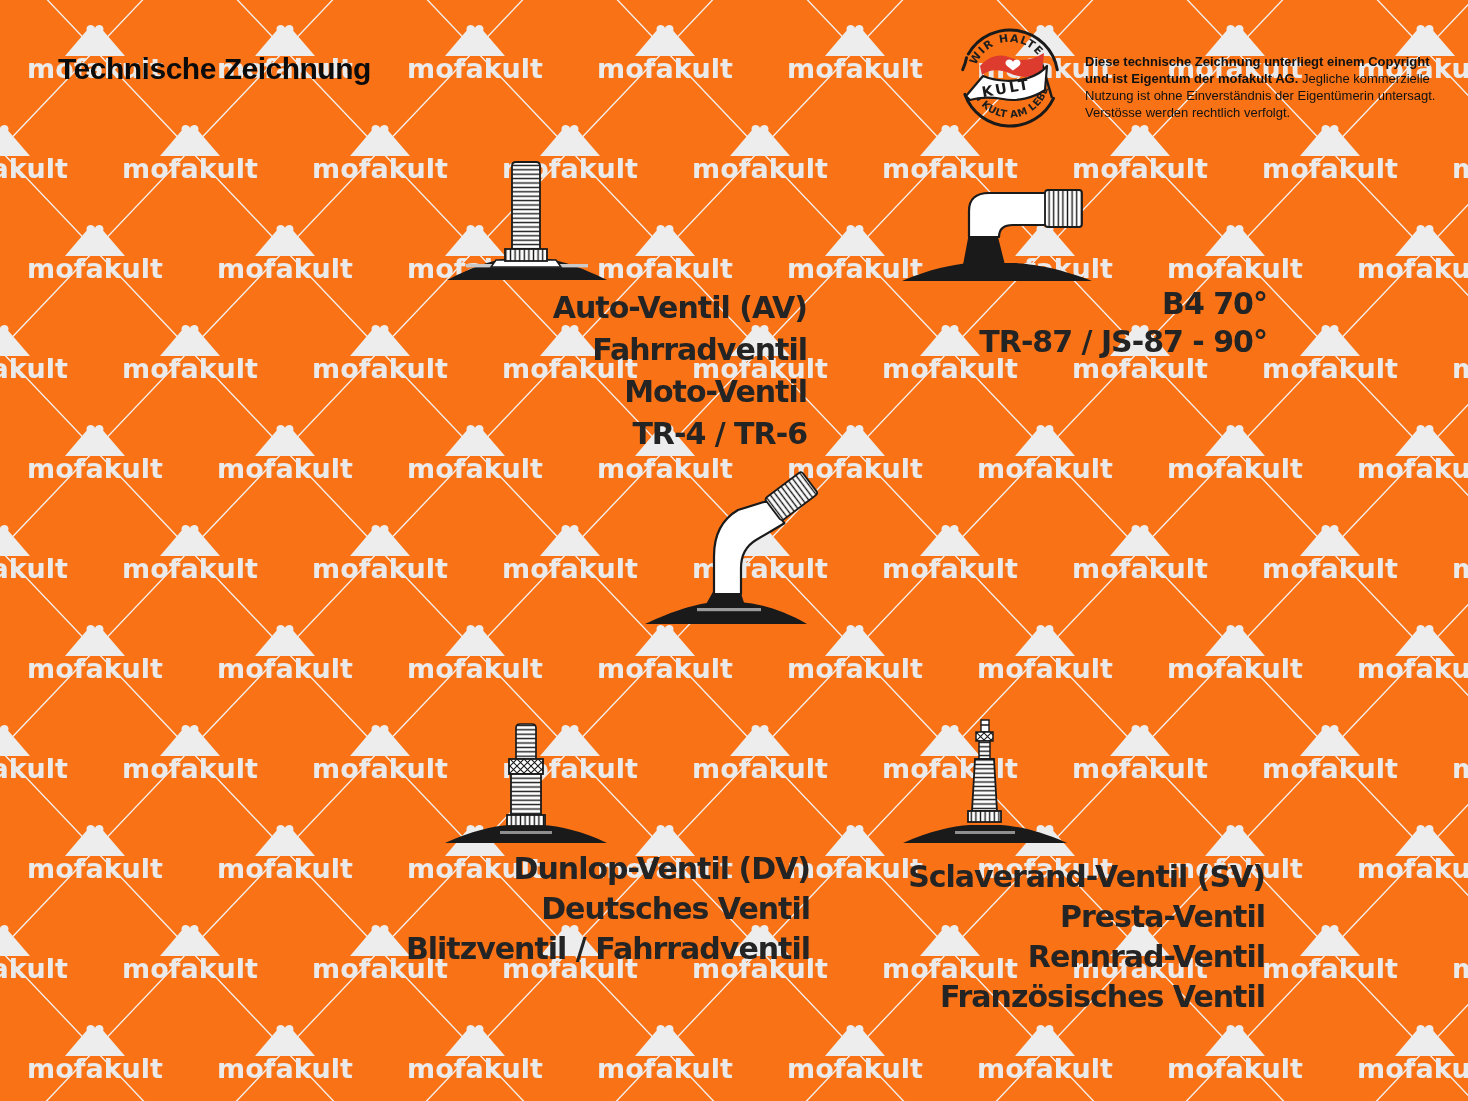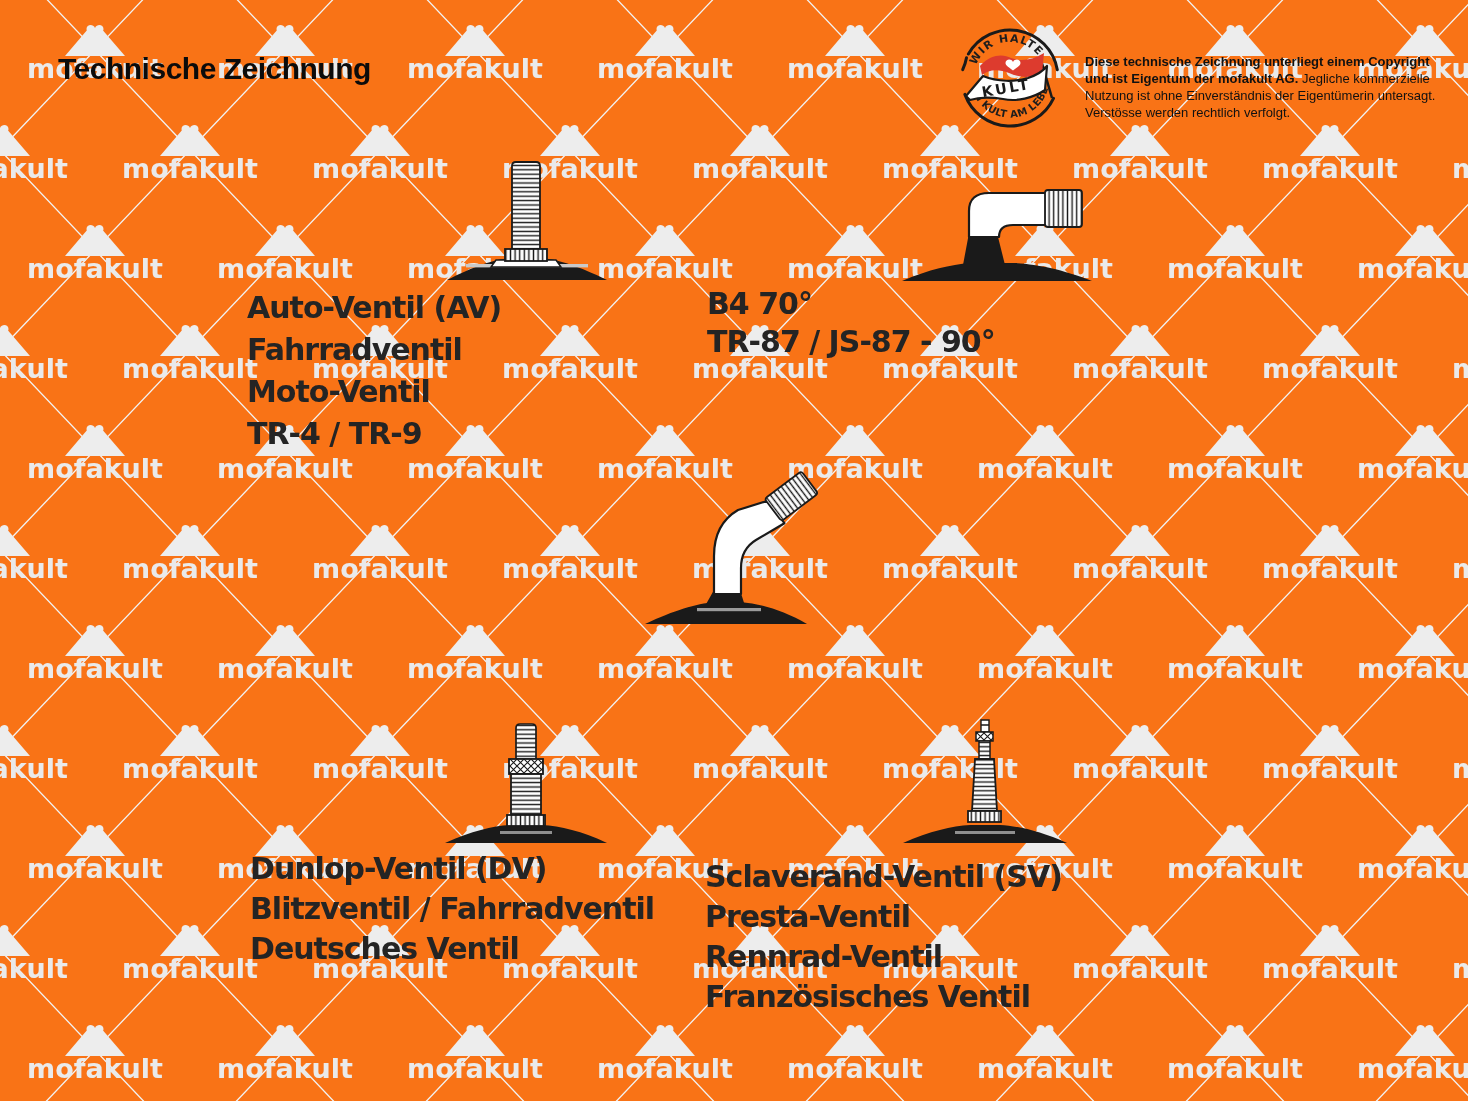--- a/index.html
+++ b/index.html
@@ -5,21 +5,21 @@
   html,body{margin:0;padding:0;background:#fff;}
   #canvas{position:relative;width:1468px;height:1101px;background:#f97316;overflow:hidden;
           font-family:"DejaVu Sans",sans-serif;}
   #watermark{position:absolute;left:0;top:0;z-index:0;}
   .layer{position:absolute;z-index:2;}
   #page-title{left:58px;top:52px;font-family:"Liberation Sans",sans-serif;
               font-weight:bold;font-size:30px;letter-spacing:-0.5px;color:#0b0b0b;white-space:nowrap;}
   #copyright{left:1072px;top:53px;width:352px;font-family:"Liberation Sans",sans-serif;
              font-size:13px;line-height:17px;color:#111;margin-left:13px;}
   #copyright b{font-weight:bold;}
-  .valve-label{font-weight:bold;color:#242424;text-align:left;letter-spacing:-1px;
+  .valve-label{font-weight:bold;color:#242424;text-align:right;letter-spacing:-1px;
                font-size:30px;white-space:nowrap;}
   .valve-label div{white-space:nowrap;}
   #label-av{left:247px;top:287px;width:560px;line-height:42px;}
   #label-b4{left:707px;top:285px;width:560px;line-height:38px;}
   #label-b1{left:455px;top:625px;width:560px;line-height:40px;}
   #label-dv{left:250px;top:849px;width:560px;line-height:40px;}
   #label-sv{left:705px;top:845px;width:560px;line-height:40px;margin-top:12px;}
   svg{display:block;}
 </style>
 </head>
@@ -92,21 +92,21 @@
     <path d="M17,130 C45,116 62,110 80,108 L112,108 C130,110 148,116 177,130 Z" fill="#1a1a1a"></path>
     <rect x="36" y="114" width="122" height="3.4" fill="#c9c9c9"></rect>
     <path d="M66,110 L126,110 L131,117 L61,117 Z" fill="#fff" stroke="#1a1a1a" stroke-width="1.5"></path>
     <path d="M82,16 Q82,12 86,12 L106,12 Q110,12 110,16 L110,99 L82,99 Z" fill="url(#thH)" stroke="#1a1a1a" stroke-width="1.8"></path>
     <rect x="75" y="99" width="42" height="12" fill="url(#thV)" stroke="#1a1a1a" stroke-width="1.8"></rect>
   </svg>
   <div class="layer valve-label" id="label-av">
     <div>Auto-Ventil (AV)</div>
     <div>Fahrradventil</div>
     <div>Moto-Ventil</div>
-    <div>TR-4 / TR-9</div>
+    <div>TR-4 / TR-6</div>
   </div>
 
   <svg class="layer" style="left:895px;top:185px" width="205" height="100" viewBox="0 0 205 100">
     <path d="M7,96 C35,84 55,80 75,78 L120,78 C145,80 165,84 197,96 Z" fill="#1a1a1a"></path>
     <path d="M68,80 L74,48 L102,48 L110,80 Z" fill="#1a1a1a"></path>
     <path d="M74,52 L74,26 Q74,8 94,8 L152,8 L152,40 L118,40 Q104,40 104,52 Z" fill="#fff" stroke="#1a1a1a" stroke-width="2.2" stroke-linejoin="round"></path>
     <rect x="150" y="5" width="37" height="37" rx="3" fill="url(#thV)" stroke="#1a1a1a" stroke-width="1.8"></rect>
   </svg>
   <div class="layer valve-label" id="label-b4">
     <div>B4 70°</div>
@@ -126,22 +126,22 @@
   <svg class="layer" style="left:440px;top:710px" width="180" height="140" viewBox="0 0 180 140">
     <path d="M5,133 C32,121 52,116 70,115 L102,115 C120,116 142,121 167,133 Z" fill="#1a1a1a"></path>
     <rect x="60" y="121" width="52" height="3" fill="#8f8f8f"></rect>
     <path d="M76,18 Q76,14 80,14 L92,14 Q96,14 96,18 L96,49 L76,49 Z" fill="url(#thH)" stroke="#1a1a1a" stroke-width="1.7"></path>
     <rect x="69" y="49" width="34" height="15" fill="url(#thX)" stroke="#1a1a1a" stroke-width="1.8"></rect>
     <rect x="71" y="64" width="30" height="41" fill="url(#thH)" stroke="#1a1a1a" stroke-width="1.8"></rect>
     <rect x="67" y="105" width="38" height="11" fill="url(#thV)" stroke="#1a1a1a" stroke-width="1.8"></rect>
   </svg>
   <div class="layer valve-label" id="label-dv">
     <div>Dunlop-Ventil (DV)</div>
+    <div>Deutsches Ventil</div>
     <div>Blitzventil / Fahrradventil</div>
-    <div>Deutsches Ventil</div>
   </div>
 
   <svg class="layer" style="left:900px;top:705px" width="170" height="145" viewBox="0 0 170 145">
     <path d="M3,138 C30,126 52,121 70,120 L100,120 C118,121 140,126 167,138 Z" fill="#1a1a1a"></path>
     <rect x="55" y="126" width="60" height="3" fill="#8f8f8f"></rect>
     <path d="M81,15 L89,15 L89,27 L81,27 Z M81,20 L89,20" fill="#fff" stroke="#1a1a1a" stroke-width="1.4"></path>
     <rect x="76" y="27" width="17" height="9" fill="url(#thX)" stroke="#1a1a1a" stroke-width="1.5"></rect>
     <rect x="79" y="36" width="11" height="18" fill="url(#thH)" stroke="#1a1a1a" stroke-width="1.5"></rect>
     <path d="M75,54 L94,54 L97,106 L72,106 Z" fill="url(#thH)" stroke="#1a1a1a" stroke-width="1.8"></path>
     <rect x="68" y="106" width="33" height="11" fill="url(#thV)" stroke="#1a1a1a" stroke-width="1.8"></rect>

